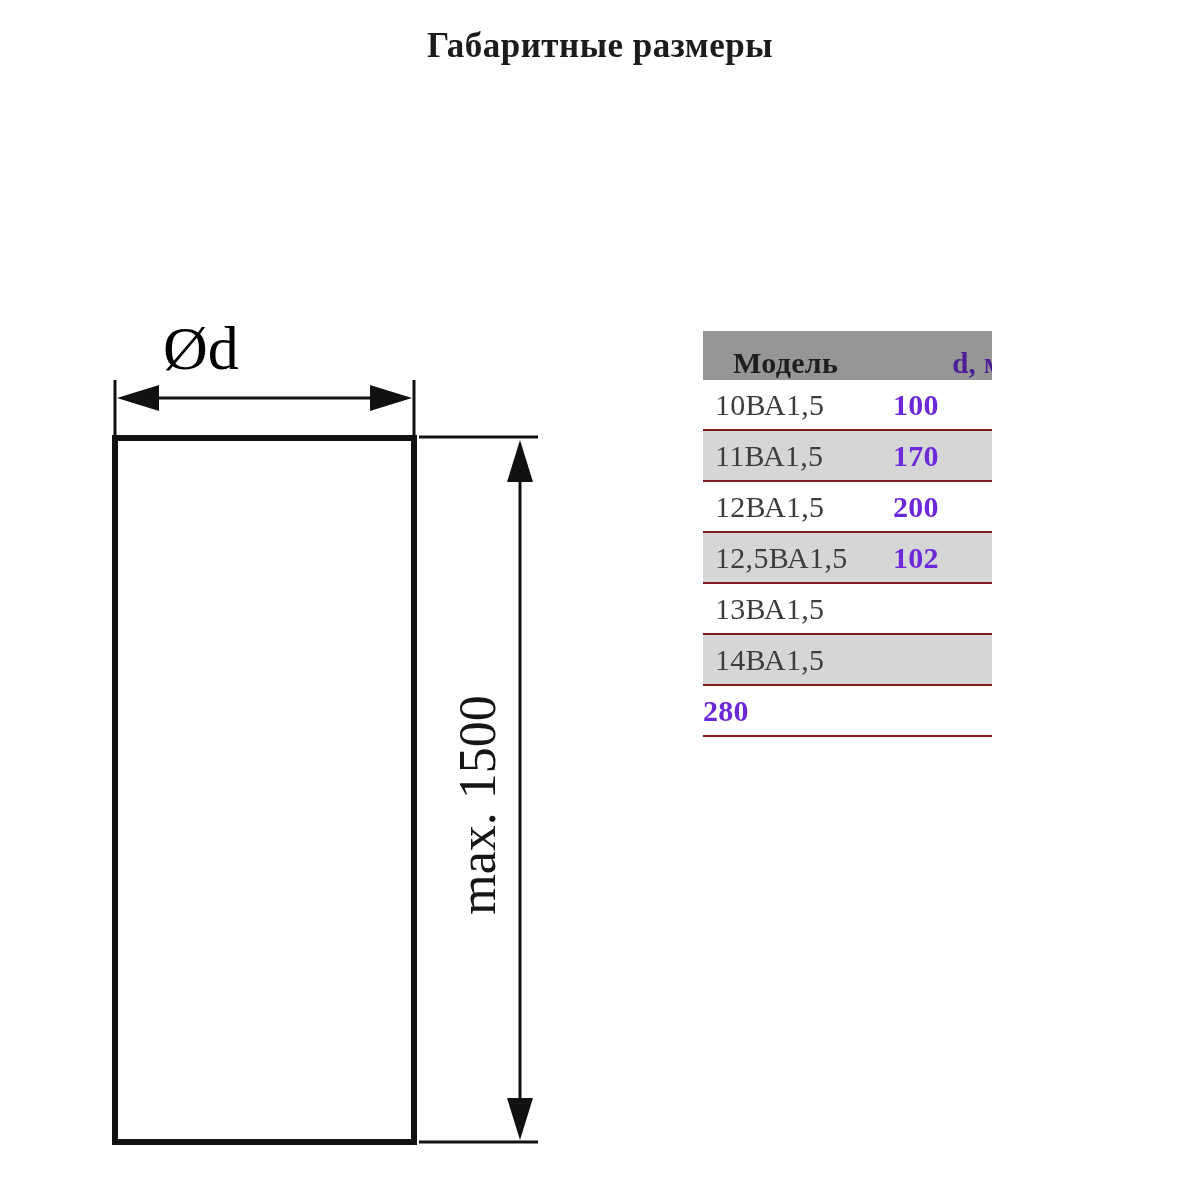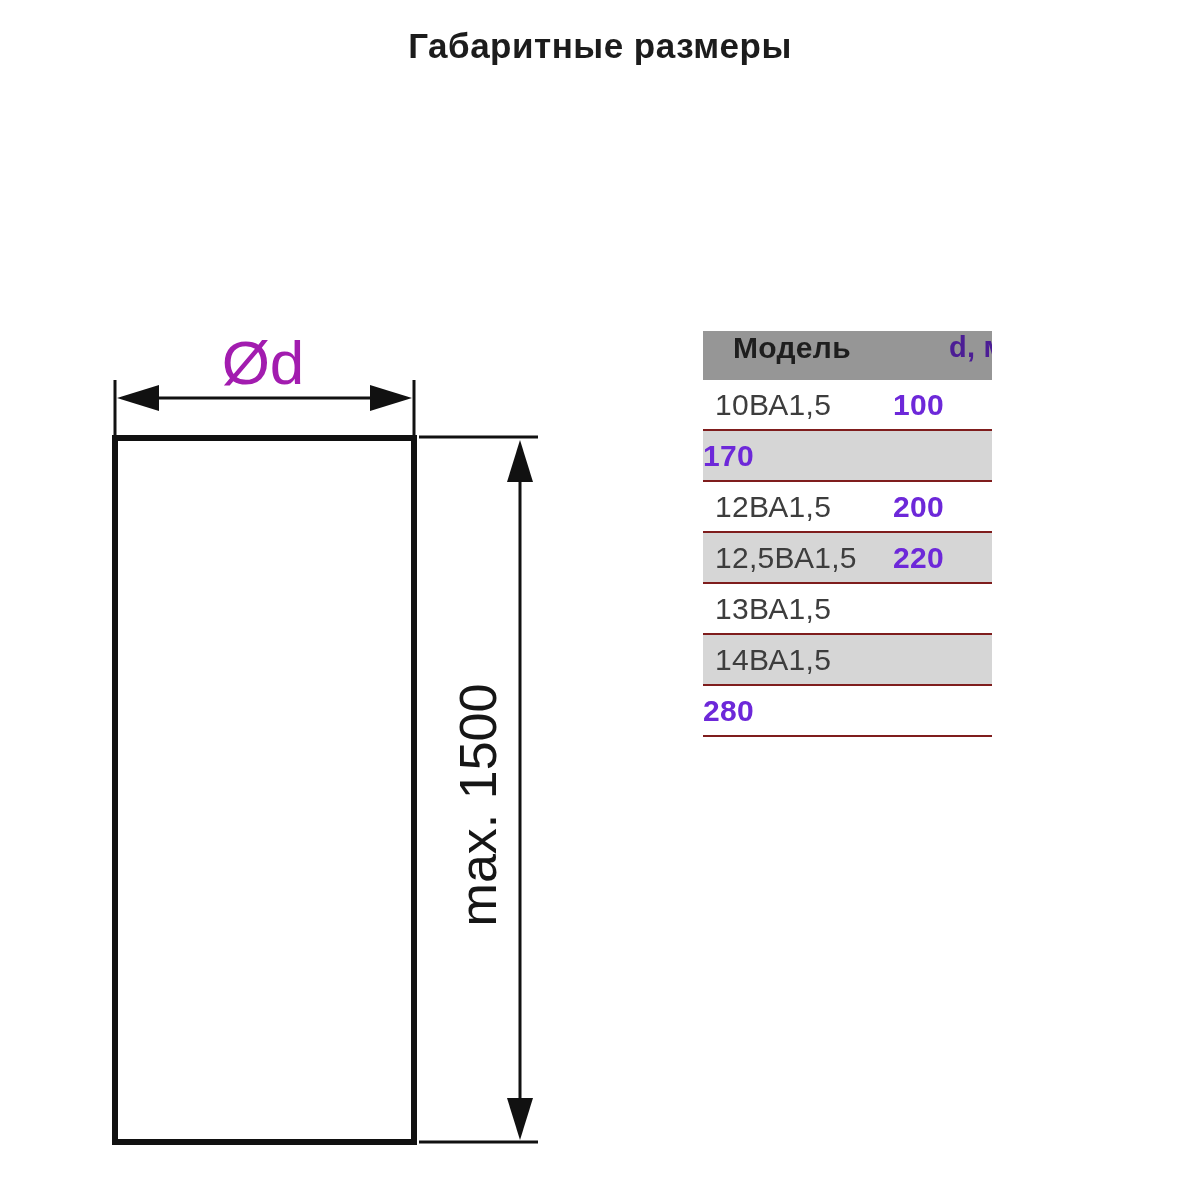--- a/index.html
+++ b/index.html
@@ -6,21 +6,21 @@
     margin: 0;
     padding: 0;
     background: #ffffff;
   }
   .canvas {
     position: relative;
     width: 992px;
     height: 1200px;
     background: #ffffff;
     overflow: hidden;
-    font-family: Liberation Sans, sans-serif;
+    font-family: Liberation Serif, serif;
     color: #1a1a1a;
   }
   
   .page-title {
     position: absolute;
     left: 0;
     top: 26px;
     width: 1200px;
     text-align: center;
     font-size: 35px;
@@ -43,26 +43,24 @@
     width: 460px;
     height: 800px;
   }
   .dia-label {
     position: absolute;
     left: 163px;
     top: 312px;
     width: 200px;
     height: 72px;
     line-height: 72px;
-    text-align: center;
     font-size: 62px;
     font-weight: 400;
-    color: #a21caf;
+    color: #000000;
     white-space: nowrap;
-    margin-top: 15px;
   }
   .height-label {
     position: absolute;
     left: 318px;
     top: 770px;
     width: 320px;
     height: 70px;
     line-height: 70px;
     text-align: center;
     font-size: 52px;
@@ -75,21 +73,21 @@
   .spec-table {
     position: absolute;
     left: 703px;
     top: 331px;
     width: 380px;
     font-size: 30px;
     letter-spacing: 0.3px;
   }
   .t-header {
     display: flex;
-    align-items: flex-start;
+    align-items: flex-end;
     height: 49px;
     background: #969696;
   }
   .t-header .c-model {
     flex: 1;
     padding-left: 30px;
     font-weight: 700;
     color: #1e1e1e;
   }
   .t-header .c-dim {
@@ -157,29 +155,30 @@
     <div class="t-header">
       <div class="c-model">Модель</div>
       <div class="c-dim">d, мм</div>
     </div>
     <div class="t-body">
       <div class="t-row">
         <div class="c-model">10ВА1,5</div>
         <div class="c-dim">100</div>
       </div>
       <div class="t-row">
+        <div class="c-model">11ВА1,5</div>
         <div class="c-dim">170</div>
       </div>
       <div class="t-row">
         <div class="c-model">12ВА1,5</div>
         <div class="c-dim">200</div>
       </div>
       <div class="t-row">
         <div class="c-model">12,5ВА1,5</div>
-        <div class="c-dim">220</div>
+        <div class="c-dim">102</div>
       </div>
       <div class="t-row">
         <div class="c-model">13ВА1,5</div>
       </div>
       <div class="t-row">
         <div class="c-model">14ВА1,5</div>
       </div>
       <div class="t-row">
         <div class="c-dim">280</div>
       </div>

